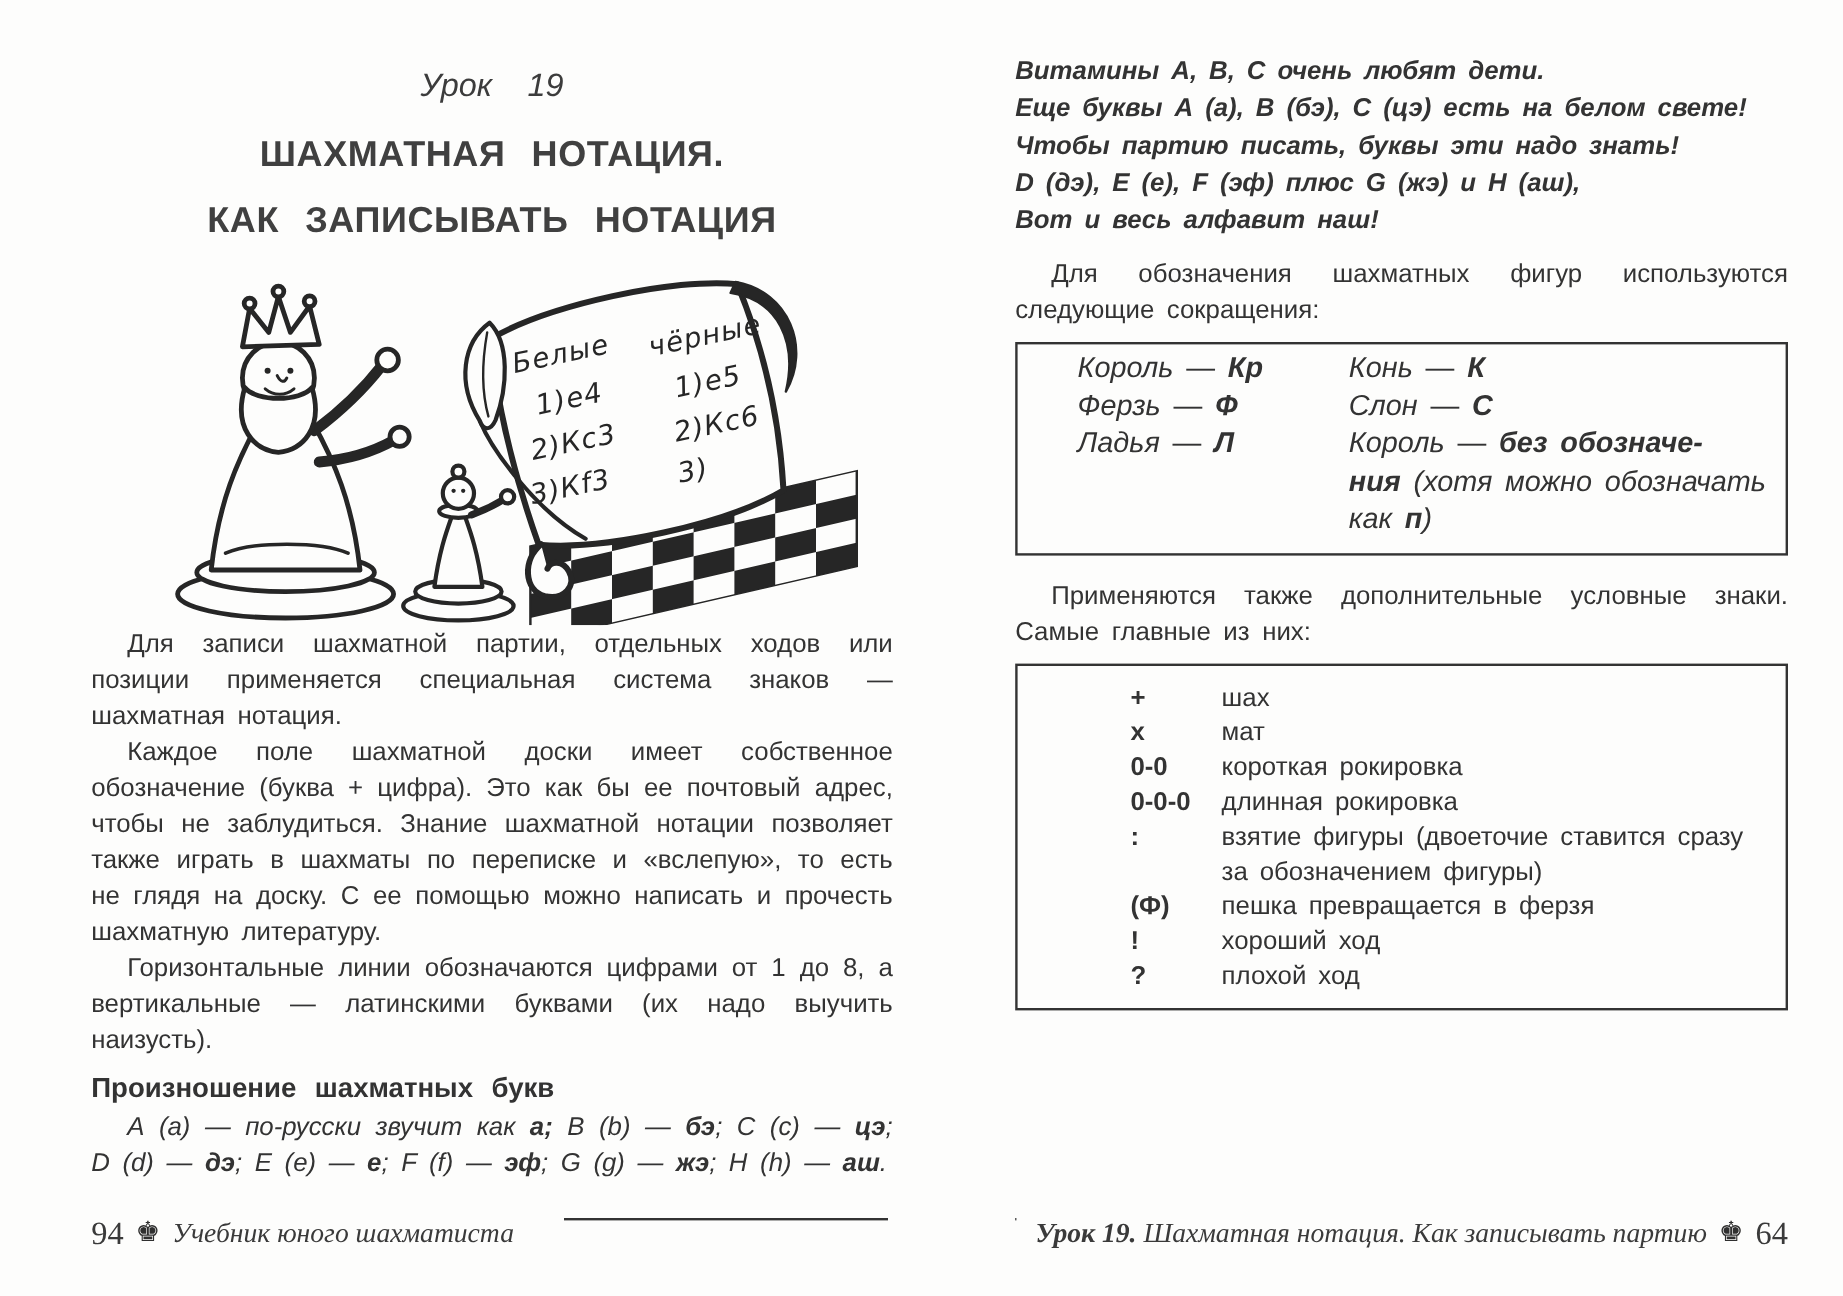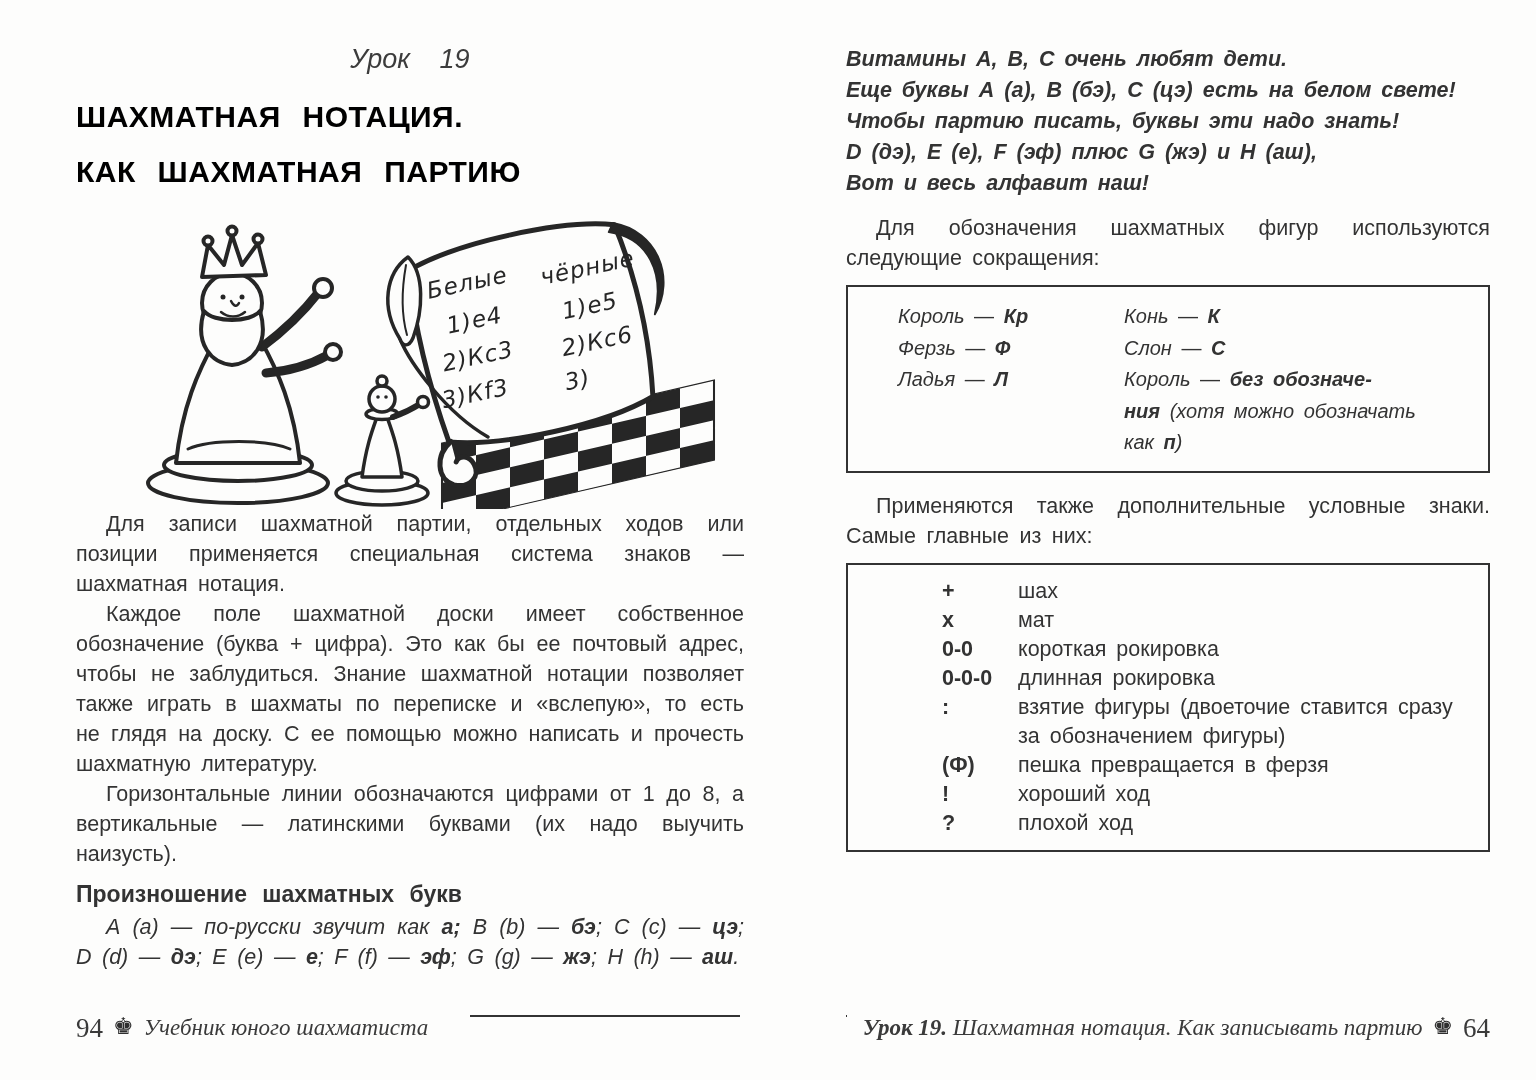--- a/index.html
+++ b/index.html
@@ -1,40 +1,40 @@
 <!DOCTYPE html>
 <html lang="ru" style="--ink: #2b2b2b; --paper: #fdfdfc; --rule: #333333;"><head>
 <meta charset="utf-8">
 <style>
   :root{ --ink:#2b2b2b; --text:#333333; --paper:#fdfdfc; --rule:#333333; }
   *{box-sizing:border-box;margin:0;padding:0}
   html,body{width:1536px;height:1080px;overflow:hidden}
   body{background:#ffffff;color:var(--text);font-family:"Liberation Sans",sans-serif}
   .spread{display:flex;width:1536px;height:1080px;background:var(--paper)}
   .page{position:relative;width:768px;height:1080px}
-  .page-left{padding:44px 24px 0 76px}
+  .page-left{padding:56px 24px 0 76px}
   .page-right{padding:44px 46px 0 78px}
 
   .lesson{font-style:italic;font-size:27px;line-height:31px;text-align:center;word-spacing:22px;color:#3c3c3c}
-  .title{margin-top:14px;font-size:30px;line-height:55px;font-weight:700;letter-spacing:.5px;word-spacing:13px;color:#000000}
+  .title{margin-top:14px;font-size:30px;line-height:55px;font-weight:700;letter-spacing:.5px;word-spacing:13px;text-align:center;color:#404040}
   .title .tl{display:block}
 
   .illus{margin-top:12px;height:298px;display:flex;justify-content:center;overflow:hidden}
 
   .body-p{font-size:21.5px;line-height:30px;text-align:justify;text-indent:30px;word-spacing:4.5px}
   .pron-h{margin-top:12px;font-size:23px;font-weight:700;word-spacing:9px}
   .pron{font-style:italic;margin-top:4px}
 
   .poem{font-weight:700;font-style:italic;font-size:21.5px;line-height:31px;word-spacing:4px}
   .intro1{margin-top:14px}
   .intro2{margin-top:18px}
   .closing{margin-top:22px}
 
   .box{border:2.5px solid var(--rule);margin-top:12px}
-  .box1{padding:14px 16px 12px 50px;display:grid;grid-template-columns:226px 1fr;font-size:20px;line-height:31.5px;word-spacing:4px}
+  .box1{padding:4px 16px 12px 50px;display:grid;grid-template-columns:226px 1fr;font-size:24px;line-height:31.5px;word-spacing:4px}
   .box2{padding:12px 14px 12px 94px;font-size:21.5px;line-height:29px;word-spacing:4px}
   .srow{display:grid;grid-template-columns:76px 1fr}
   .sym{font-weight:700}
 
   .b{font-weight:700}
   .i{font-style:italic}
 
   .footer{position:absolute;left:76px;right:28px;bottom:38px;display:flex;align-items:flex-start;font-family:"Liberation Serif",serif;color:#3a3a3a}
   .page-right .footer{left:78px;right:46px}
   .pnum{font-size:27px;line-height:27px}
@@ -46,21 +46,21 @@
 </head>
 <body>
 
 <div class="spread">
 
   <section class="page page-left">
     <div class="lesson">Урок 19</div>
 
     <h1 class="title">
       <span class="tl">ШАХМАТНАЯ НОТАЦИЯ.</span>
-      <span class="tl">КАК ШАХМАТНАЯ ПАРТИЮ</span>
+      <span class="tl">КАК ЗАПИСЫВАТЬ НОТАЦИЯ</span>
     </h1>
 
     <div class="illus">
       <svg viewBox="0 0 640 298" width="648" height="298">
         <defs>
           <pattern id="chk" width="2" height="2" patternUnits="userSpaceOnUse">
             <rect width="2" height="2" fill="#fdfdfc"></rect>
             <rect width="1" height="1" fill="#262626"></rect>
             <rect x="1" y="1" width="1" height="1" fill="#262626"></rect>
           </pattern>

